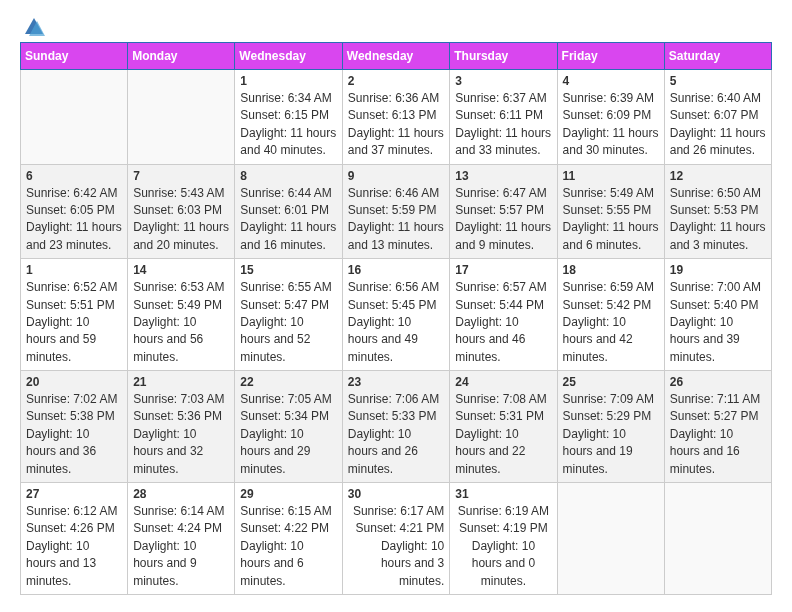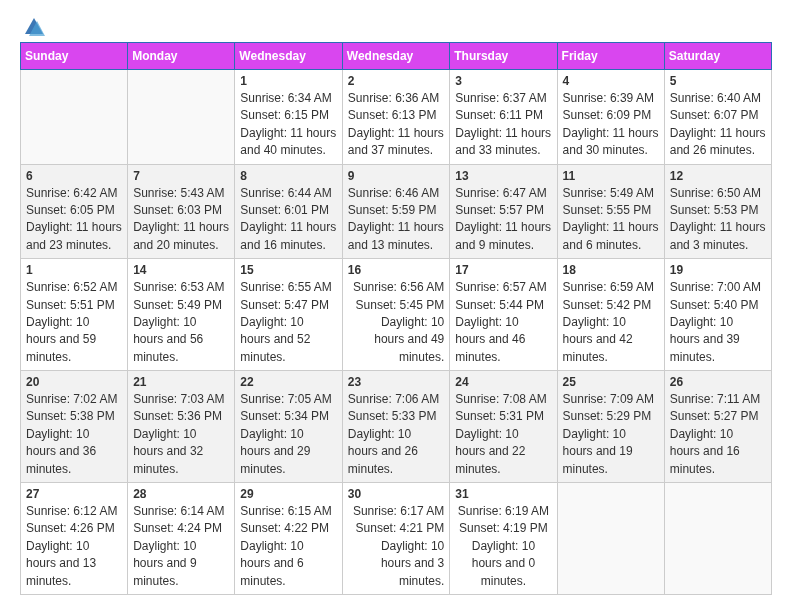--- a/index.html
+++ b/index.html
@@ -209,21 +209,21 @@
 Daylight: 10 hours and 56 minutes.</div>
           </td>
           <td>
             <span class="day-number">15</span>
             <div class="day-info" style="white-space: pre-line;">Sunrise: 6:55 AM
 Sunset: 5:47 PM
 Daylight: 10 hours and 52 minutes.</div>
           </td>
           <td>
             <span class="day-number">16</span>
-            <div class="day-info" style="white-space: pre-line; text-align: right;">Sunrise: 6:56 AM
+            <div class="day-info" style="white-space: pre-line;">Sunrise: 6:56 AM
 Sunset: 5:45 PM
 Daylight: 10 hours and 49 minutes.</div>
           </td>
           <td>
             <span class="day-number">17</span>
             <div class="day-info" style="white-space: pre-line;">Sunrise: 6:57 AM
 Sunset: 5:44 PM
 Daylight: 10 hours and 46 minutes.</div>
           </td>
           <td>

